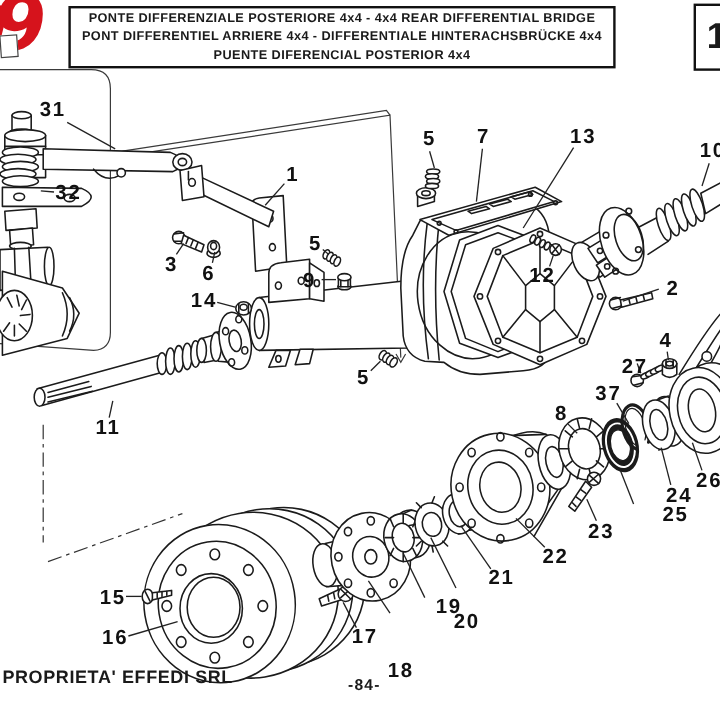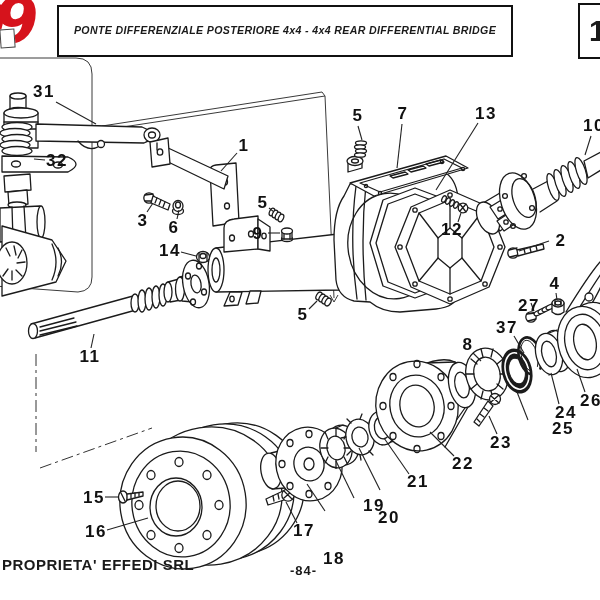--- a/index.html
+++ b/index.html
@@ -7,21 +7,21 @@
        font-family:"Liberation Sans",sans-serif;color:#1a1a1a;}
   
   #logo{position:absolute;left:-6px;top:-16px;color:#d6131c;
         font:italic 900 64px "DejaVu Sans",sans-serif;letter-spacing:-4px;}
   #logo-sliver{position:absolute;left:-10px;top:4px;width:13px;height:36px;background:#d6131c;
         border-radius:7px;transform:rotate(14deg);}
   #logo-box{position:absolute;left:0px;top:29px;width:13px;height:17px;border:1.5px solid #444;
         background:#fff;transform:rotate(-4deg);}
   #title-box{position:absolute;left:57px;top:5px;width:452px;height:48px;border:2px solid #111;
         display:flex;flex-direction:column;justify-content:center;text-align:center;
-        font-weight:bold;font-size:10.6px;line-height:1.42;letter-spacing:.35px;font-style:italic;}
+        font-weight:bold;font-size:10.6px;line-height:1.42;letter-spacing:.35px;}
   #page-box{position:absolute;left:578px;top:3px;width:46px;height:52px;border:2px solid #111;
         font:bold 30px "Liberation Sans",sans-serif;display:flex;align-items:center;padding-left:9px;}
   
   svg{position:absolute;left:0;top:0;}
   .ln{fill:none;stroke:#1b1b1b;stroke-width:1.3;stroke-linecap:round;stroke-linejoin:round;}
   .fw{fill:#fff;stroke:#1b1b1b;stroke-width:1.3;stroke-linecap:round;stroke-linejoin:round;}
   .thin{fill:none;stroke:#3a3a3a;stroke-width:1;}
   .cl{fill:none;stroke:#333;stroke-width:1;stroke-dasharray:12 4 3 4;}
   .plabel{position:absolute;transform:translate(-50%,-50%);font:bold 17px "Liberation Sans",sans-serif;
         letter-spacing:1.5px;color:#111;white-space:nowrap;}
@@ -31,20 +31,22 @@
   #page-num{position:absolute;left:290px;top:563px;font-size:13px;letter-spacing:1px;font-weight:bold;}
 </style>
 </head>
 <body>
 
 <div id="logo-sliver"></div>
 <div id="logo">9</div>
 <div id="logo-box"></div>
 <div id="title-box">
   <div>PONTE DIFFERENZIALE POSTERIORE 4x4  -  4x4 REAR DIFFERENTIAL BRIDGE</div>
+  <div>PONT DIFFERENTIEL ARRIERE  4x4  -  DIFFERENTIALE HINTERACHSBRÜCKE 4x4</div>
+  <div>PUENTE DIFERENCIAL POSTERIOR 4x4</div>
 </div>
 <div id="page-box">
   <span>13</span>
 </div>
 
 <svg id="drawing" width="600" height="600" viewBox="0 0 600 600">
 
   <g>
     <path class="thin" d="M -6 58 L 76 58 Q 92 58 92 74 L 92 277 Q 92 291 78 292 L -6 286"></path>
   </g>

